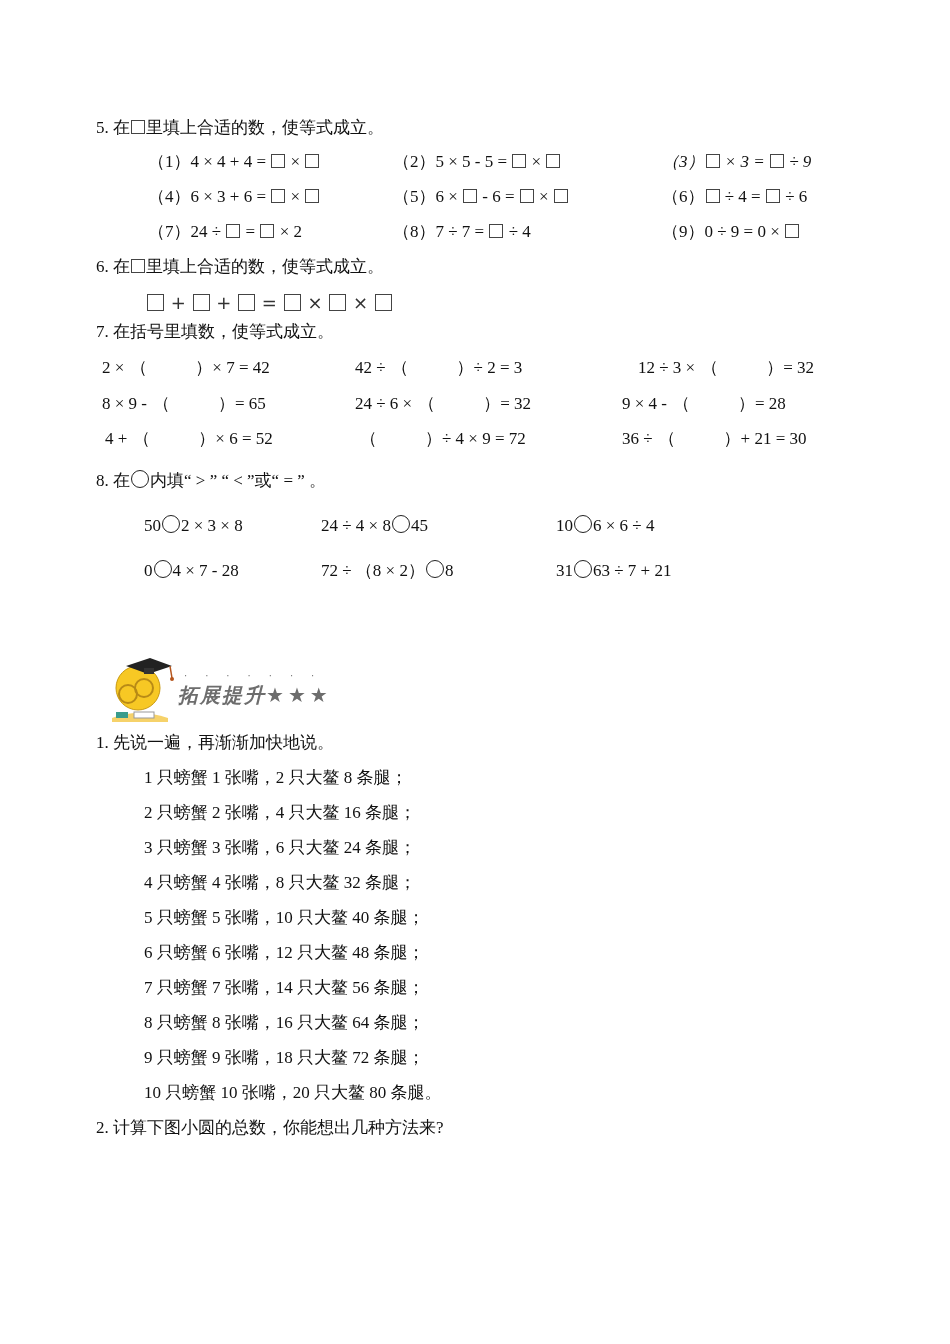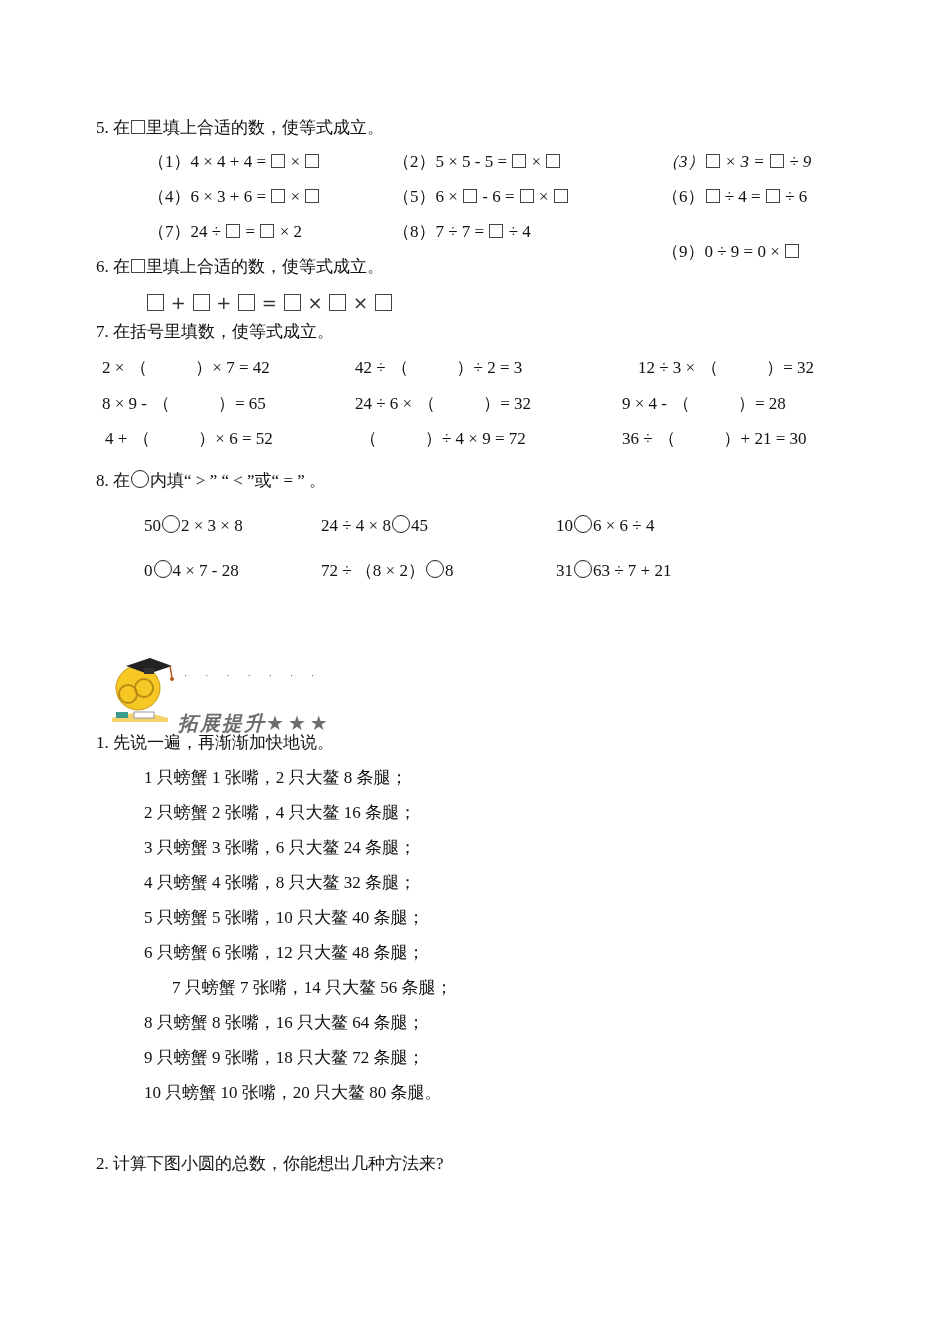--- a/index.html
+++ b/index.html
@@ -17,21 +17,21 @@
   .box.lg { width: 15px; height: 15px; vertical-align: -2px; }
   .circ {
     display: inline-block; width: 16px; height: 16px;
     border: 1.5px solid #222; border-radius: 50%;
     vertical-align: -2px; margin: 0 1px;
   }
   .banner { position: absolute; left: 108px; top: 656px; width: 260px; height: 68px; }
   .banner-title {
     position: absolute; left: 70px; top: 26px;
     font-family: "DejaVu Sans", sans-serif; font-weight: bold;
-    font-size: 20px; color: #6d6d6d; letter-spacing: 2px; font-style: italic; margin-top: 28px;
+    font-size: 20px; color: #6d6d6d; letter-spacing: 2px; font-style: italic;
   }
   .banner-dots {
     position: absolute; left: 76px; top: 14px;
     font-family: "DejaVu Sans", sans-serif; font-size: 10px; color: #777;
     letter-spacing: 18px;
   }
   .stars { font-style: normal; letter-spacing: 4px; }
 </style>
 </head>
 <body>
@@ -59,21 +59,21 @@
 <div class="abs" style="left:662px;top:187px;">
   <span>（6）</span><span class="box"></span> <span>÷ 4 =</span> <span class="box"></span> <span>÷ 6</span>
 </div>
 
 <div class="abs" style="left:148px;top:222px;">
   <span>（7）</span><span>24 ÷</span> <span class="box"></span> <span>=</span> <span class="box"></span> <span>× 2</span>
 </div>
 <div class="abs" style="left:393px;top:222px;">
   <span>（8）</span><span>7 ÷ 7 =</span> <span class="box"></span> <span>÷ 4</span>
 </div>
-<div class="abs" style="left:662px;top:222px;margin-top:20px;">
+<div class="abs" style="left:662px;top:222px;">
   <span>（9）</span><span>0 ÷ 9 = 0 ×</span> <span class="box"></span>
 </div>
 
 <div class="abs" style="left:96px;top:257px;">
   <span>6. 在</span><span class="box"></span><span>里填上合适的数，使等式成立。</span>
 </div>
 <div class="abs" style="left:146px;top:293px;font-family:'DejaVu Sans',sans-serif;font-size:18px;color:#333;">
   <span class="box lg"></span>
   <span>+</span>
   <span class="box lg"></span>
@@ -132,18 +132,18 @@
   </div>
 </div>
 
 <div class="abs" style="left:96px;top:733px;">1. 先说一遍，再渐渐加快地说。</div>
 <div class="abs" style="left:144px;top:768px;">1 只螃蟹 1 张嘴，2 只大鳌 8 条腿；</div>
 <div class="abs" style="left:144px;top:803px;">2 只螃蟹 2 张嘴，4 只大鳌 16 条腿；</div>
 <div class="abs" style="left:144px;top:838px;">3 只螃蟹 3 张嘴，6 只大鳌 24 条腿；</div>
 <div class="abs" style="left:144px;top:873px;">4 只螃蟹 4 张嘴，8 只大鳌 32 条腿；</div>
 <div class="abs" style="left:144px;top:908px;">5 只螃蟹 5 张嘴，10 只大鳌 40 条腿；</div>
 <div class="abs" style="left:144px;top:943px;">6 只螃蟹 6 张嘴，12 只大鳌 48 条腿；</div>
-<div class="abs" style="left:144px;top:978px;margin-left:28px;">7 只螃蟹 7 张嘴，14 只大鳌 56 条腿；</div>
+<div class="abs" style="left:144px;top:978px;">7 只螃蟹 7 张嘴，14 只大鳌 56 条腿；</div>
 <div class="abs" style="left:144px;top:1013px;">8 只螃蟹 8 张嘴，16 只大鳌 64 条腿；</div>
 <div class="abs" style="left:144px;top:1048px;">9 只螃蟹 9 张嘴，18 只大鳌 72 条腿；</div>
 <div class="abs" style="left:144px;top:1083px;">10 只螃蟹 10 张嘴，20 只大鳌 80 条腿。</div>
 
-<div class="abs" style="left:96px;top:1118px;margin-top:36px;">2. 计算下图小圆的总数，你能想出几种方法来?</div>
+<div class="abs" style="left:96px;top:1118px;">2. 计算下图小圆的总数，你能想出几种方法来?</div>
 
 </body></html>

